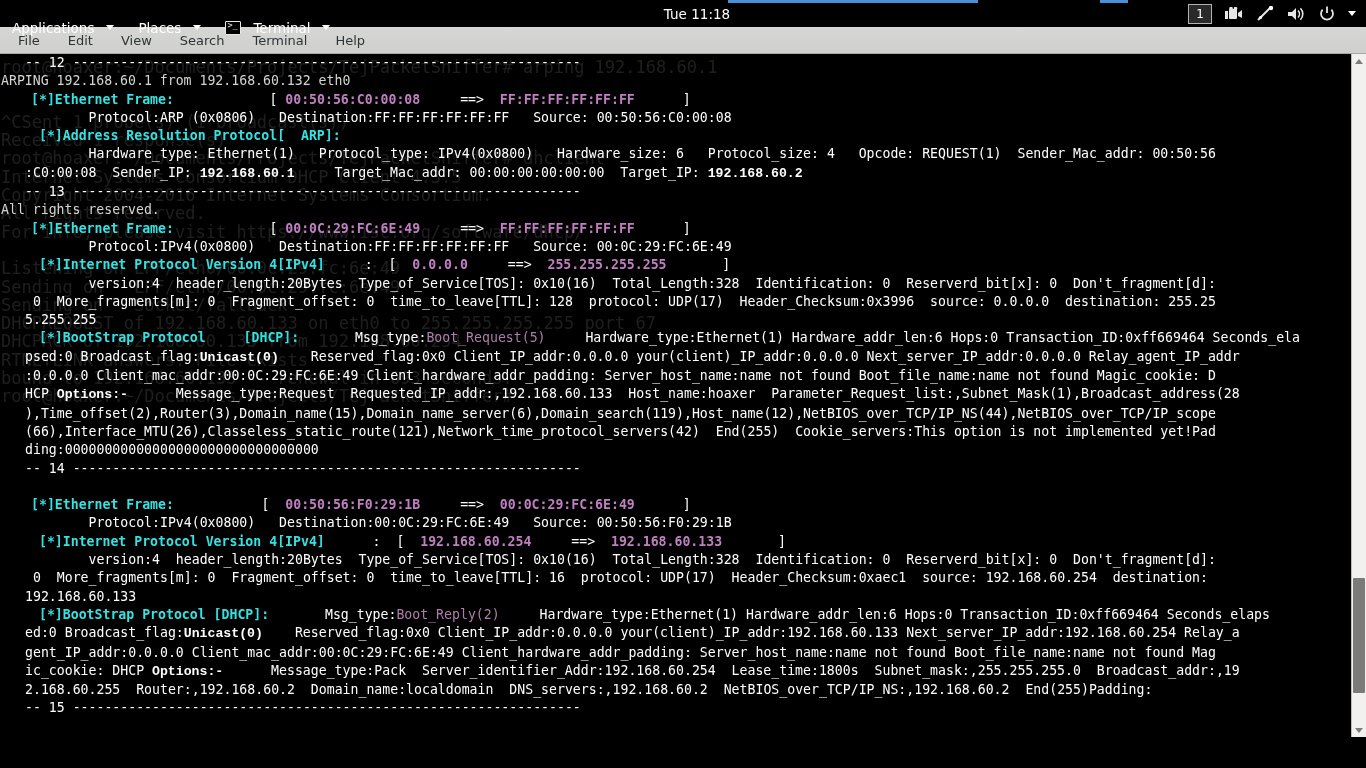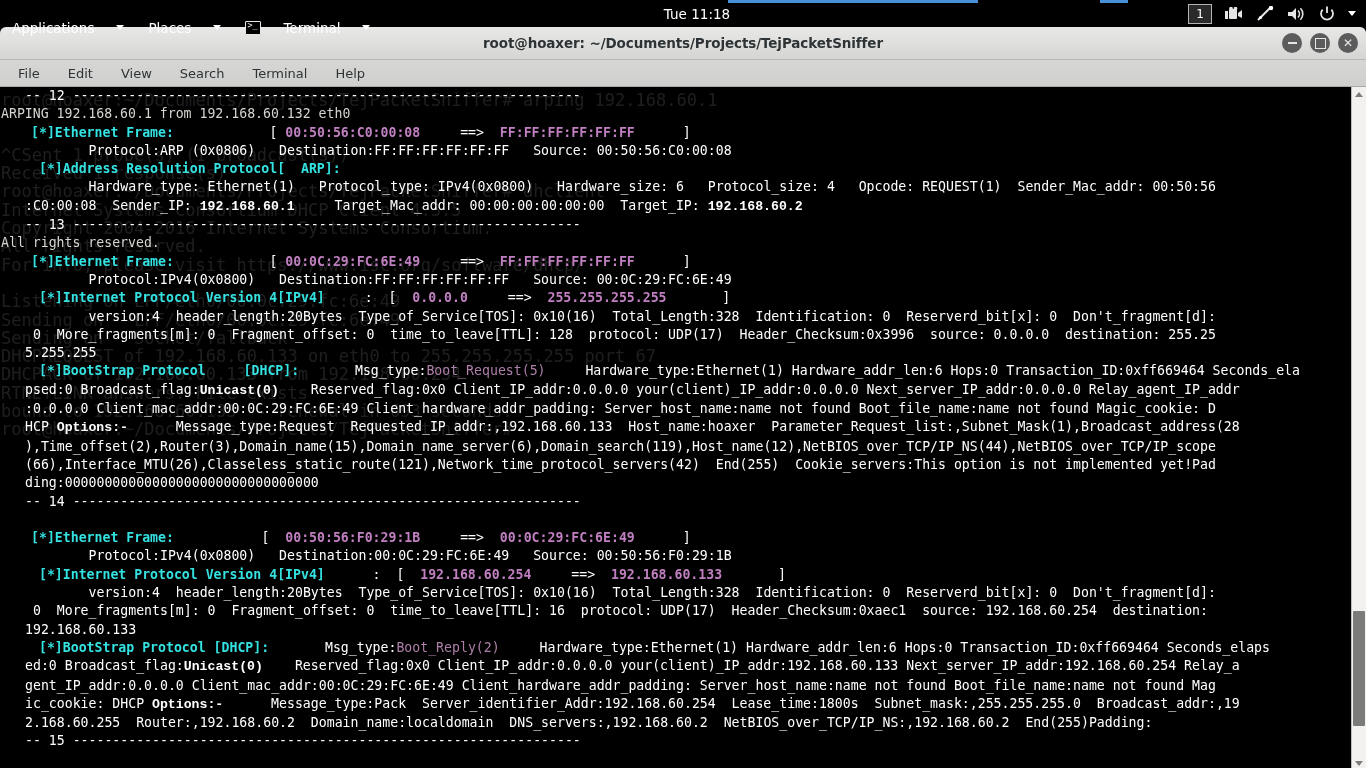--- a/index.html
+++ b/index.html
@@ -23,21 +23,21 @@
     color: #ffffff;
     display: flex;
     align-items: center;
     font-family: "DejaVu Sans", sans-serif;
     font-size: 13.5px;
     z-index: 50;
   }
   .panel-menu {
     display: flex;
     align-items: center;
-    gap: 22px;
+    gap: 12px;
     padding: 0 12px;
     height: 27px;
     color: #ffffff;
     white-space: nowrap;
     margin-top: 28px;
   }
   .caret {
     width: 0; height: 0;
     border-left: 4.5px solid transparent;
     border-right: 4.5px solid transparent;
@@ -318,34 +318,20 @@
         <line x1="8" y1="0.5" x2="8" y2="7" stroke="#e6e6e6" stroke-width="1.8"></line>
       </svg>
     </span>
 
     <span class="caret"></span>
   </div>
 </div>
 
 <div id="window">
 
-  <div id="titlebar">
-    <div id="titlebar-text">root@hoaxer: ~/Documents/Projects/TejPacketSniffer</div>
-    <div id="win-buttons">
-      <div class="win-btn">
-          <span class="glyph-min"></span>
-        </div>
-      <div class="win-btn">
-          <span class="glyph-max"></span>
-        </div>
-      <div class="win-btn">
-          <span>✕</span>
-        </div>
-    </div>
-  </div>
 
   <div id="menubar">
     <div class="menu-item">File</div>
     <div class="menu-item">Edit</div>
     <div class="menu-item">View</div>
     <div class="menu-item">Search</div>
     <div class="menu-item">Terminal</div>
     <div class="menu-item">Help</div>
   </div>
 

